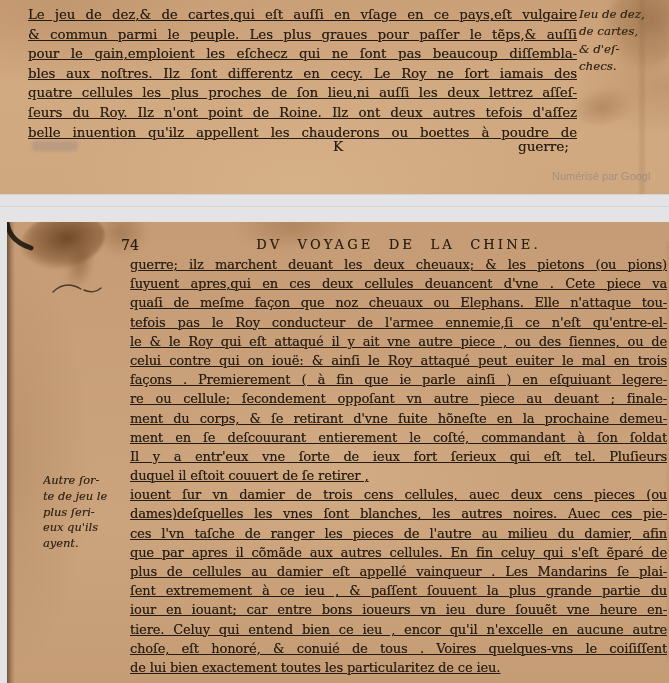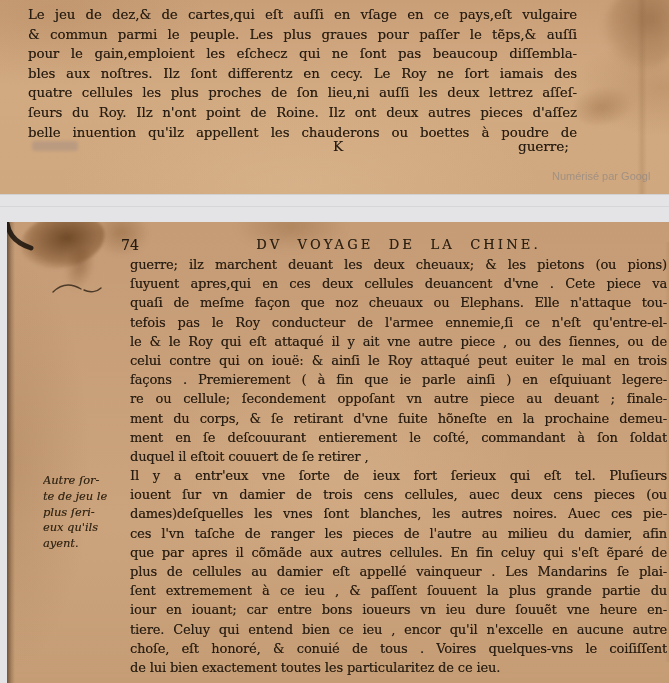--- a/index.html
+++ b/index.html
@@ -35,20 +35,21 @@
       linear-gradient(180deg,#c59c76 0%,#cba37c 50%,#c0976f 100%);
     margin-left: 7px;
   }
   .tline{
     text-align:justify;text-align-last:justify;
     overflow:hidden;
   }
   .body-text{
     position:absolute;color:#261b10;
     text-shadow:0.3px 0 0 rgba(38,27,16,.55);
+    text-decoration:underline;
   }
   .frag-top .body-text{left:28px;top:5px;width:549px;font-size:13.2px;line-height:19.6px;}
   .frag-top .body-text .tline{height:19.6px;}
   .frag-bottom .body-text{left:123px;top:33px;width:537px;font-size:12.9px;line-height:19.2px;letter-spacing:-0.1px;}
   .frag-bottom .body-text .tline{height:19.2px;}
   .catchword-row span{
     position:absolute;color:#261b10;font-size:13.5px;
     text-shadow:0.3px 0 0 rgba(38,27,16,.55);
   }
   .sig-mark{left:333px;top:138px;}
@@ -120,29 +121,35 @@
     <div class="stain stain-tick"></div>
     <div class="stain stain-ghost"></div>
     <div class="stain fold-right-t"></div>
 
     <div class="body-text">
         <div class="tline">  Le jeu de dez,&amp; de cartes,qui eſt auſſi en vſage en ce pays,eſt vulgaire</div>
         <div class="tline">&amp; commun parmi le peuple. Les plus graues pour paſſer le tẽps,&amp; auſſi</div>
         <div class="tline">pour le gain,emploient les eſchecz qui ne ſont pas beaucoup diſſembla-</div>
         <div class="tline">bles aux noſtres. Ilz ſont differentz en cecy. Le Roy ne ſort iamais des</div>
         <div class="tline">quatre cellules les plus proches de ſon lieu,ni auſſi les deux lettrez aſſeſ-</div>
-        <div class="tline">ſeurs du Roy. Ilz n'ont point de Roine. Ilz ont deux autres pieces d'aſſez</div>
+        <div class="tline">ſeurs du Roy. Ilz n'ont point de Roine. Ilz ont deux autres tefois d'aſſez</div>
         <div class="tline">belle inuention qu'ilz appellent les chauderons ou boettes à poudre de</div>
       </div>
 
     <div class="catchword-row">
       <span class="sig-mark">K</span>
       <span class="catchword">guerre;</span>
     </div>
 
+    <div class="margin-notes margin-right">
+        <div class="tline">Ieu de dez,</div>
+        <div class="tline">de cartes,</div>
+        <div class="tline">&amp; d'eſ-</div>
+        <div class="tline">checs.</div>
+      </div>
 
     <div class="watermark">Numérisé par Googl</div>
   </section>
 
   <div class="divider"></div>
 
   <section class="frag frag-bottom">
     <div class="stain edge-left"></div>
     <div class="stain stain-a"></div>
     <div class="stain stain-a-tail"></div>
@@ -168,22 +175,22 @@
         <div class="tline">guerre; ilz marchent deuant les deux cheuaux; &amp; les pietons (ou pions)</div>
         <div class="tline">ſuyuent apres,qui en ces deux cellules deuancent d'vne . Cete piece va</div>
         <div class="tline">quaſi de meſme façon que noz cheuaux ou Elephans. Elle n'attaque tou-</div>
         <div class="tline">tefois pas le Roy conducteur de l'armee ennemie,ſi ce n'eſt qu'entre-el-</div>
         <div class="tline">le &amp; le Roy qui eſt attaqué il y ait vne autre piece , ou des ſiennes, ou de</div>
         <div class="tline">celui contre qui on iouë: &amp; ainſi le Roy attaqué peut euiter le mal en trois</div>
         <div class="tline">façons . Premierement ( à fin que ie parle ainſi ) en eſquiuant legere-</div>
         <div class="tline">re ou cellule; ſecondement oppoſant vn autre piece au deuant ; finale-</div>
         <div class="tline">ment du corps, &amp; ſe retirant d'vne fuite hõneſte en la prochaine demeu-</div>
         <div class="tline">ment en ſe deſcouurant entierement le coſté, commandant à ſon ſoldat</div>
+        <div class="tline">   Il y a entr'eux vne ſorte de ieux fort ſerieux qui eſt tel. Pluſieurs</div>
         <div class="tline" style="text-align: left; text-align-last: left;">duquel il eſtoit couuert de ſe retirer ,</div>
-        <div class="tline">   Il y a entr'eux vne ſorte de ieux fort ſerieux qui eſt tel. Pluſieurs</div>
         <div class="tline">iouent ſur vn damier de trois cens cellules, auec deux cens pieces (ou</div>
         <div class="tline">dames)deſquelles les vnes ſont blanches, les autres noires. Auec ces pie-</div>
         <div class="tline">ces l'vn taſche de ranger les pieces de l'autre au milieu du damier, afin</div>
         <div class="tline">que par apres il cõmãde aux autres cellules. En fin celuy qui s'eſt ẽparé de</div>
         <div class="tline">plus de cellules au damier eſt appellé vainqueur . Les Mandarins ſe plai-</div>
         <div class="tline">ſent extremement à ce ieu , &amp; paſſent ſouuent la plus grande partie du</div>
         <div class="tline">iour en iouant; car entre bons ioueurs vn ieu dure ſouuẽt vne heure en-</div>
         <div class="tline">tiere. Celuy qui entend bien ce ieu , encor qu'il n'excelle en aucune autre</div>
         <div class="tline">choſe, eſt honoré, &amp; conuié de tous . Voires quelques-vns le coiſiſſent</div>
         <div class="tline" style="text-align: center; text-align-last: left;">de lui bien exactement toutes les particularitez de ce ieu.</div>

